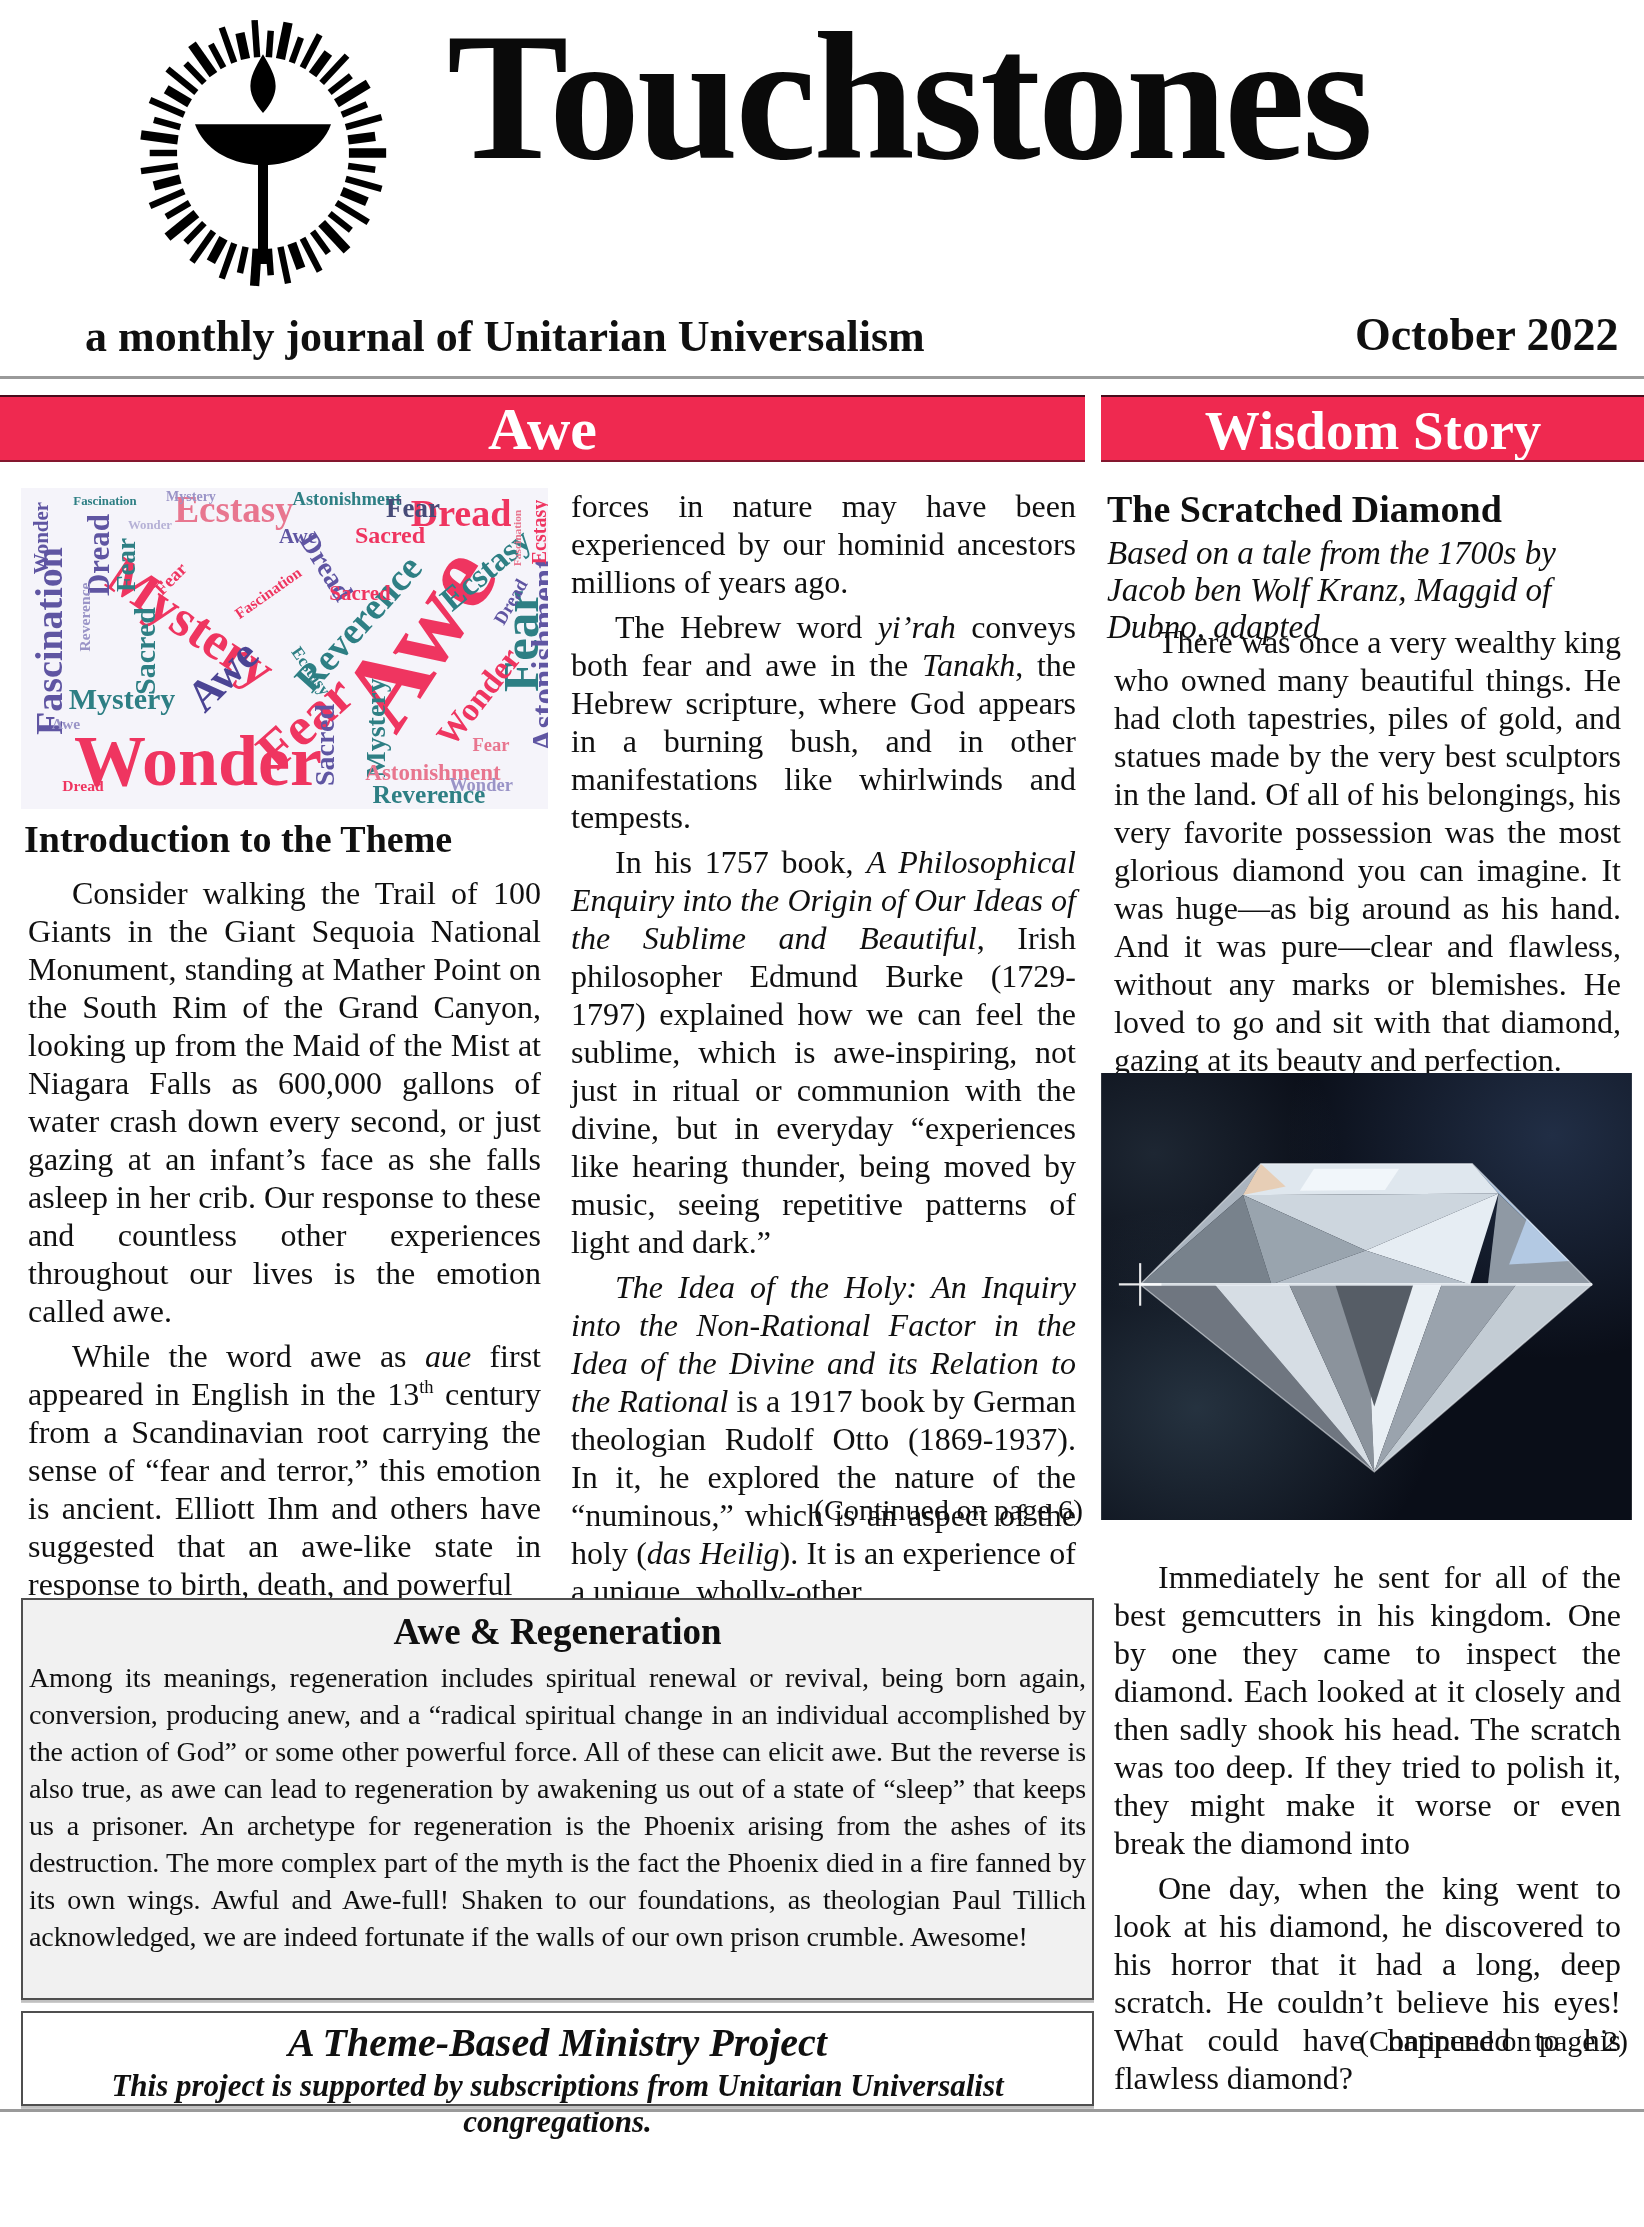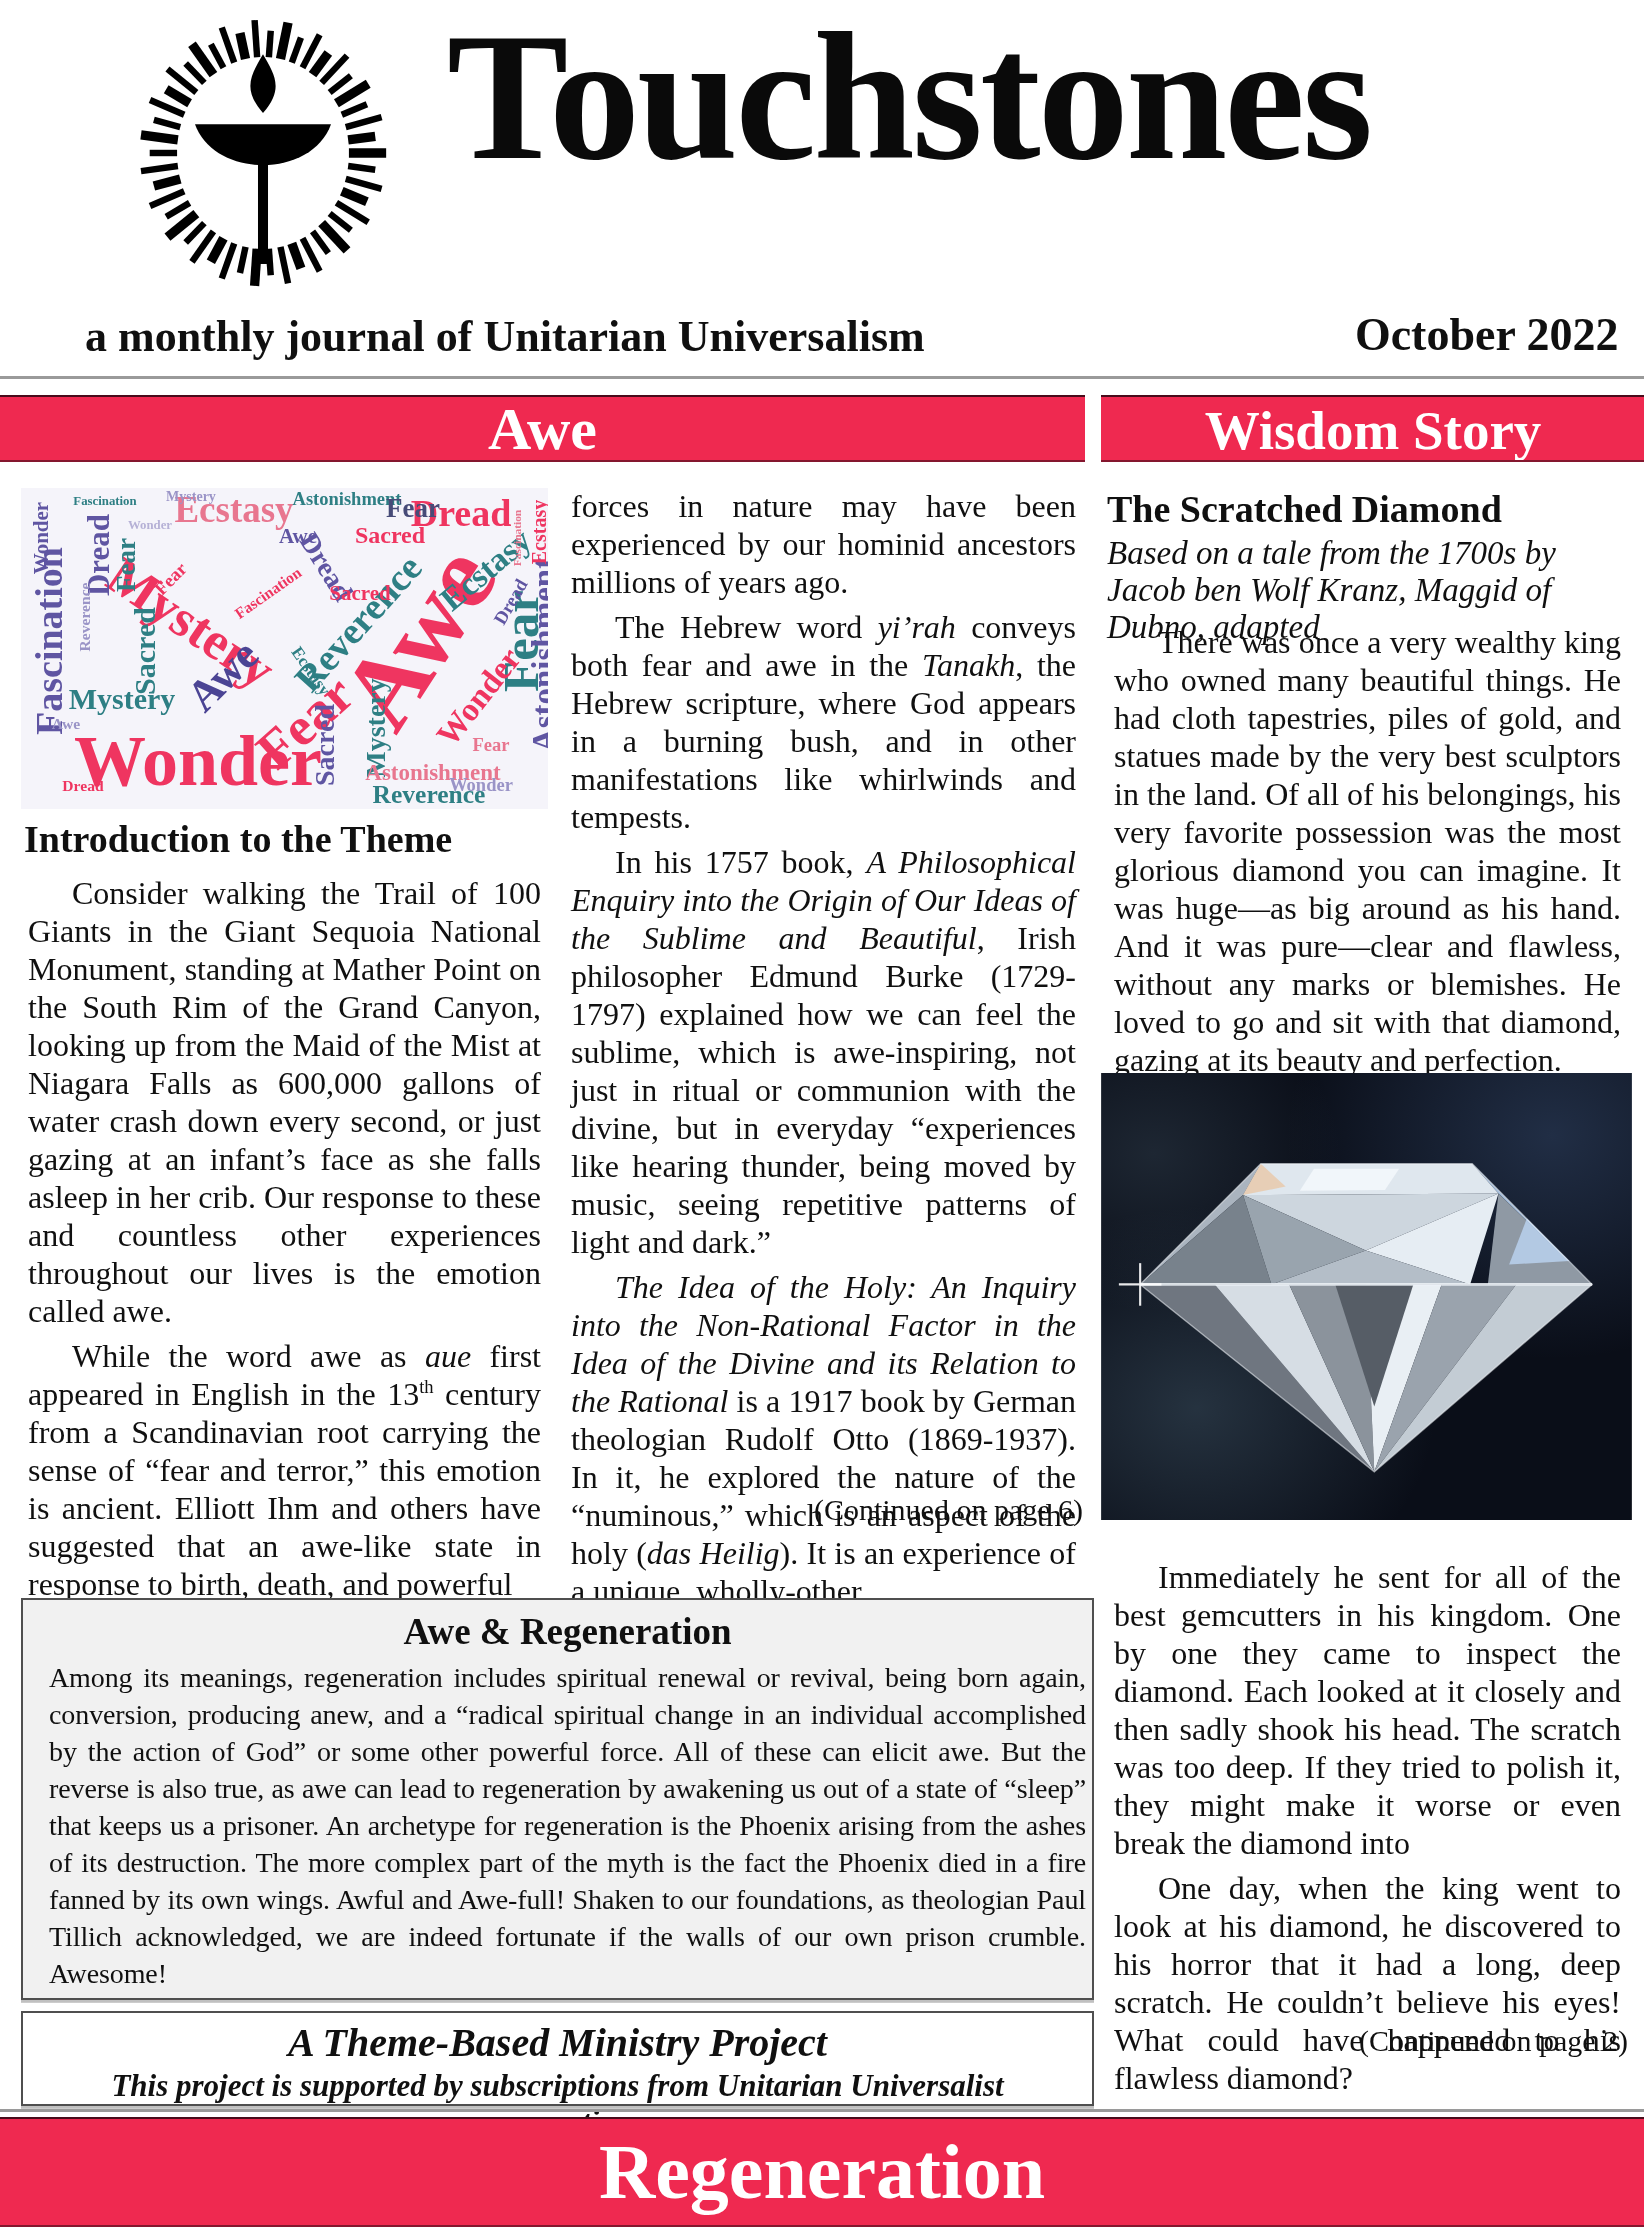--- a/index.html
+++ b/index.html
@@ -36,21 +36,21 @@
   .para{margin:7px;}
   .para.indent{text-indent:44px;}
   .byline{position:absolute;font-size:33px;line-height:37px;font-style:italic;text-align:left;}
   .continued{position:absolute;font-size:30px;text-align:right;}
 
   
   .diamond-img{position:absolute;left:1101px;top:1073px;width:531px;height:447px;}
 
   
   .gray-box{position:absolute;left:21px;top:1598px;width:1073px;height:402px;background:#f1f1f1;
-            border:2.1px solid #4f4f4f;box-sizing:border-box;box-shadow:0 2.8px 0 rgba(150,150,150,.6);padding-left:20px;}
+            border:2.1px solid #4f4f4f;box-sizing:border-box;box-shadow:0 2.8px 0 rgba(150,150,150,.6);}
   .gray-title{text-align:center;font-size:37px;font-weight:bold;margin:10px 0 5.7px 0;}
   .gray-body{margin:0 6px;font-size:28px;line-height:37px;text-align:justify;letter-spacing:-0.1px;}
   .footer-box{position:absolute;left:21px;top:2011px;width:1073px;height:95px;background:#ffffff;
               border:2.1px solid #4f4f4f;box-sizing:border-box;text-align:center;
               box-shadow:0 2.8px 0 rgba(150,150,150,.6);}
   .footer-line1{font-size:40px;font-weight:bold;font-style:italic;margin-top:5.7px;}
   .footer-line2{font-size:31px;font-weight:bold;font-style:italic;margin-top:2.8px;}
   .i{font-style:italic;}
 </style>
 </head>
@@ -252,16 +252,15 @@
     <div class="gray-body">Among its meanings, regeneration includes spiritual renewal or revival, being born again, conversion, producing anew, and a “radical spiritual change in an individual accomplished by the action of God” or some other powerful force. All of these can elicit awe. But the reverse is also true, as awe can lead to regeneration by awakening us out of a state of “sleep” that keeps us a prisoner. An archetype for regeneration is the Phoenix arising from the ashes of its destruction. The more complex part of the myth is the fact the Phoenix died in a fire fanned by its own wings. Awful and Awe-full! Shaken to our foundations, as theologian Paul Tillich acknowledged, we are indeed fortunate if the walls of our own prison crumble. Awesome!</div>
   </div>
 
   <div class="footer-box">
     <div class="footer-line1">A Theme-Based Ministry Project</div>
     <div class="footer-line2">This project is supported by subscriptions from Unitarian Universalist congregations.</div>
   </div>
 
   <div class="hairline" style="top:2109px"></div>
 
-  <div class="banner banner-bottom">Regeneration</div>
 
 </div>
 
 
 </body></html>

